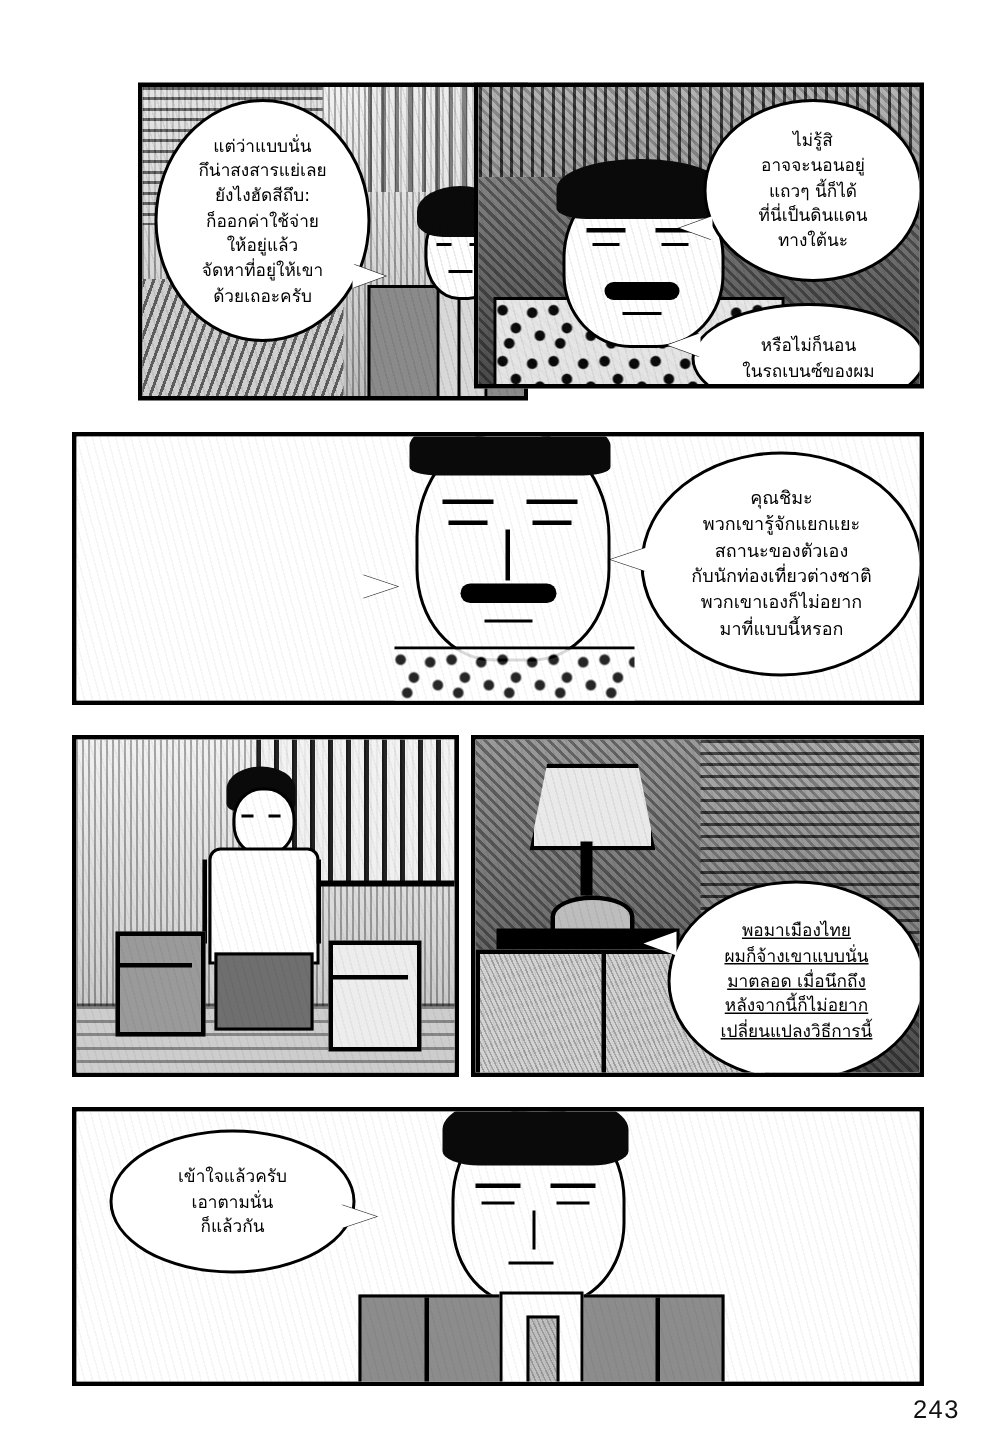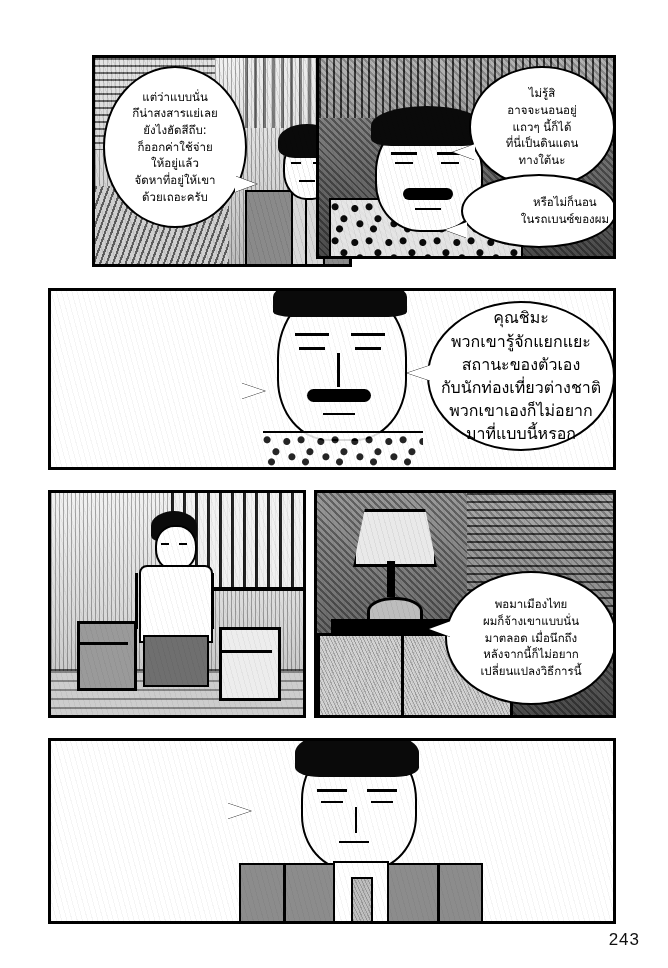--- a/index.html
+++ b/index.html
@@ -198,21 +198,21 @@
 
     <div class="balloon" style="left:150px; top:8px; width:142px; height:118px;">
       <div class="txt" style="font-size:11.5px;">ไม่รู้สิ
 อาจจะนอนอยู่
 แถวๆ นี้ก็ได้
 ที่นี่เป็นดินแดน
 ทางใต้นะ</div>
     </div>
     <div class="tail" style="left:134px; top:86px; border-right:22px solid #fff; border-top:8px solid transparent; border-bottom:8px solid transparent; filter: drop-shadow(-1px 0 0 #000);"></div>
 
-    <div class="balloon" style="left:142px; top:116px; width:152px; height:70px;justify-content:flex-end;">
+    <div class="balloon" style="left:142px; top:144px; width:152px; height:70px;">
       <div class="txt" style="font-size:11.5px;">หรือไม่ก็นอน
 ในรถเบนซ์ของผม</div>
     </div>
     <div class="tail" style="left:126px; top:164px; border-right:22px solid #fff; border-top:8px solid transparent; border-bottom:8px solid transparent; filter: drop-shadow(-1px 0 0 #000);"></div>
   </div>
 
   <div class="panel" style="left:48px; top:288px; width:568px; height:182px;">
     <div class="art">
       <div class="bg-white"></div>
 
@@ -228,21 +228,21 @@
 
       <div style="position:absolute; left:212px; top:140px; width:160px; height:42px; border-top:2px solid #000;">
         <div class="bg-floral"></div>
       </div>
       <div class="hatch-soft" style="opacity:.18;"></div>
     </div>
 
     <div class="tail" style="left:190px; top:92px; border-left:24px solid #fff; border-top:8px solid transparent; border-bottom:8px solid transparent; filter: drop-shadow(1px 0 0 #000);"></div>
 
     <div class="balloon" style="left:376px; top:10px; width:184px; height:146px;">
-      <div class="txt" style="font-size:16px;text-align:center;">คุณชิมะ
+      <div class="txt" style="font-size:12px;text-align:center;">คุณชิมะ
 พวกเขารู้จักแยกแยะ
 สถานะของตัวเอง
 กับนักท่องเที่ยวต่างชาติ
 พวกเขาเองก็ไม่อยาก
 มาที่แบบนี้หรอก</div>
     </div>
     <div class="tail" style="left:356px; top:74px; border-right:24px solid #fff; border-top:8px solid transparent; border-bottom:8px solid transparent; filter: drop-shadow(-1px 0 0 #000);"></div>
   </div>
 
   <div class="panel" style="left:48px; top:490px; width:258px; height:228px;">
@@ -287,21 +287,21 @@
 
       <div style="position:absolute; left:14px; top:126px; width:122px; height:14px; background:#000;"></div>
 
       <div style="position:absolute; left:0px; top:140px; width:190px; height:88px; background:#d2d2d2; border:3px solid #000;">
         <div class="hatch-dense" style="opacity:.45;"></div>
       </div>
       <div class="line" style="left:84px; top:142px; width:3px; height:84px;"></div>
       <div class="hatch-soft" style="opacity:.25;"></div>
     </div>
 
-    <div class="balloon" style="left:128px; top:78px; width:168px; height:130px;">
+    <div class="balloon" style="left:128px; top:94px; width:168px; height:130px;text-decoration:underline;">
       <div class="txt" style="font-size:11.5px;">พอมาเมืองไทย
 ผมก็จ้างเขาแบบนั่น
 มาตลอด เมื่อนึกถึง
 หลังจากนี้ก็ไม่อยาก
 เปลี่ยนแปลงวิธีการนี้</div>
     </div>
     <div class="tail" style="left:112px; top:128px; border-right:22px solid #fff; border-top:8px solid transparent; border-bottom:8px solid transparent; filter: drop-shadow(-1px 0 0 #000);"></div>
   </div>
 
   <div class="panel" style="left:48px; top:738px; width:568px; height:186px;">
@@ -320,17 +320,22 @@
       <div class="suit" style="left:188px; top:122px; width:240px; height:62px; background:#8c8c8c;"></div>
       <div class="shirt-white" style="left:282px; top:120px; width:52px; height:64px;"></div>
       <div style="position:absolute; left:300px; top:136px; width:18px; height:48px; background:#bfbfbf; border:2px solid #000;">
         <div class="hatch-dense" style="opacity:.4;"></div>
       </div>
       <div class="line" style="left:232px; top:124px; width:3px; height:58px;"></div>
       <div class="line" style="left:386px; top:124px; width:3px; height:58px;"></div>
       <div class="hatch-soft" style="opacity:.18;"></div>
     </div>
 
+    <div class="balloon" style="left:22px; top:12px; width:160px; height:92px;">
+      <div class="txt" style="font-size:11.5px;">เข้าใจแล้วครับ
+เอาตามนั่น
+ก็แล้วกัน</div>
+    </div>
     <div class="tail" style="left:176px; top:62px; border-left:24px solid #fff; border-top:8px solid transparent; border-bottom:8px solid transparent; filter: drop-shadow(1px 0 0 #000);"></div>
   </div>
 
   <div class="pageno">243</div>
 </div>
 
 </body></html>

